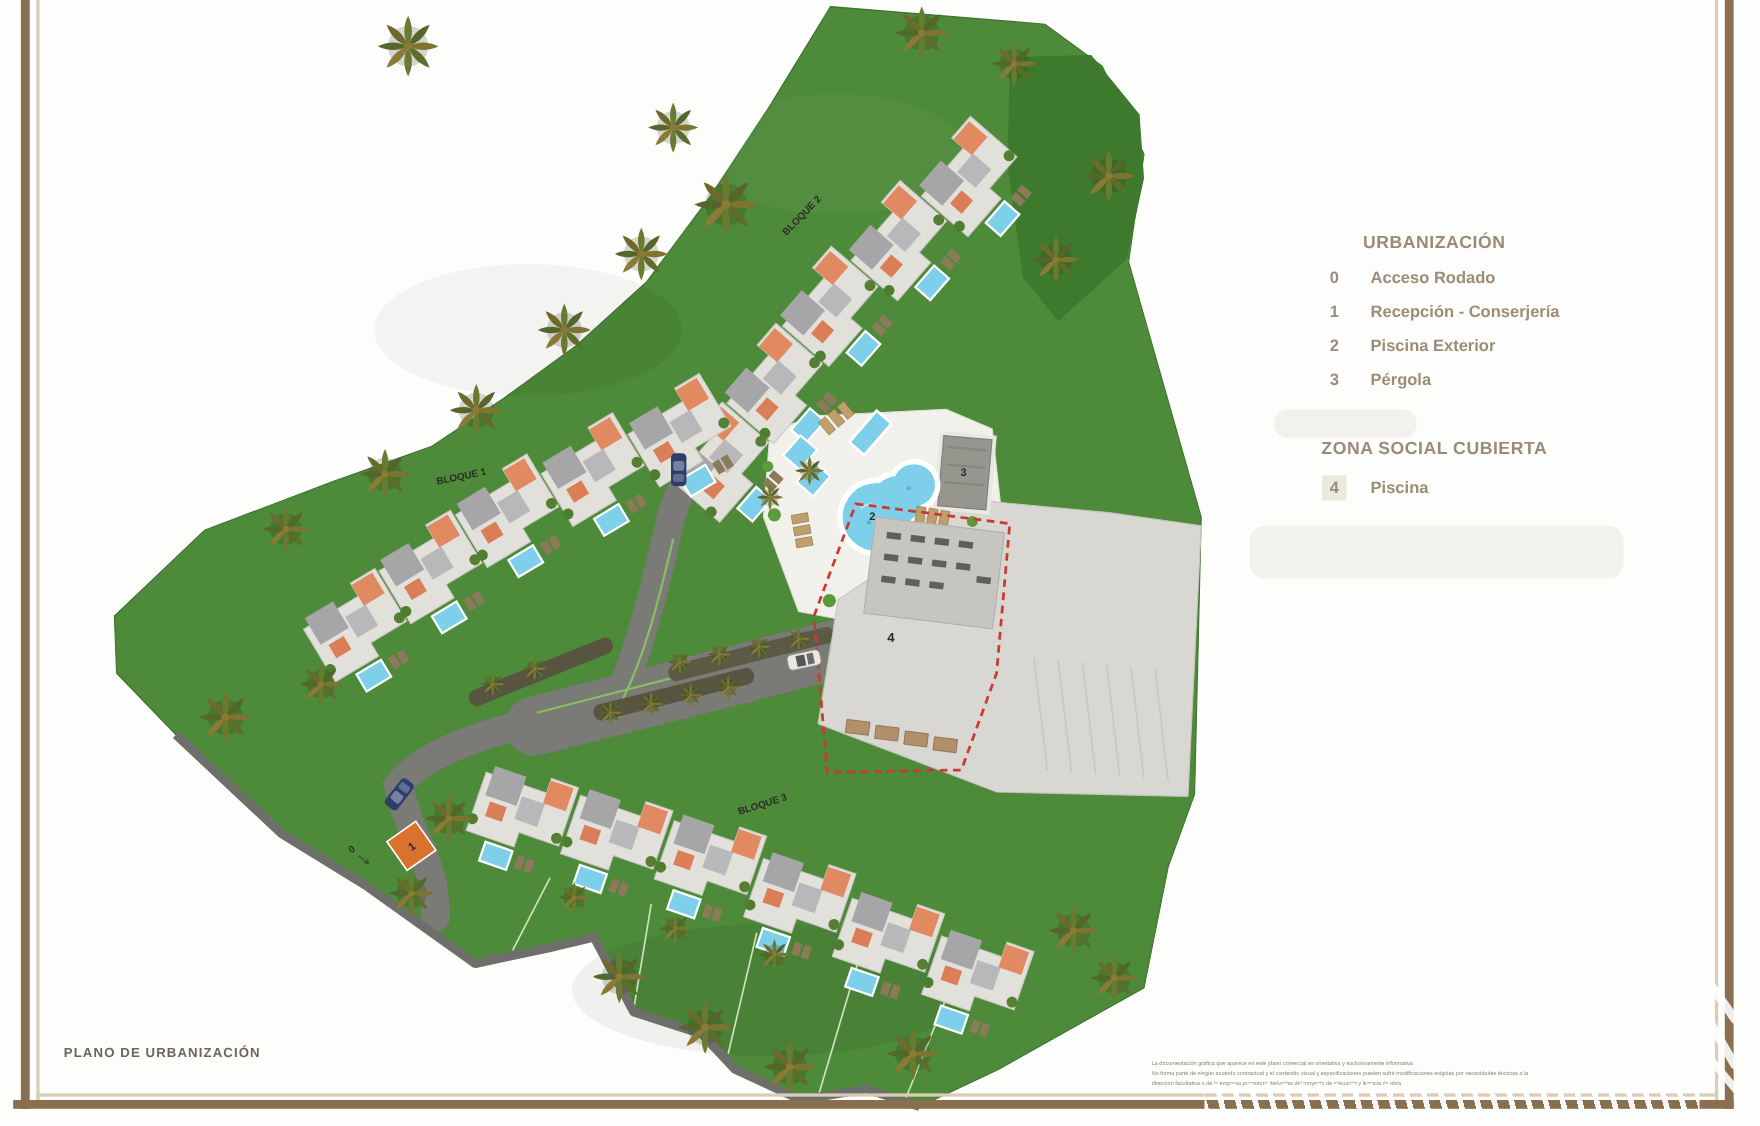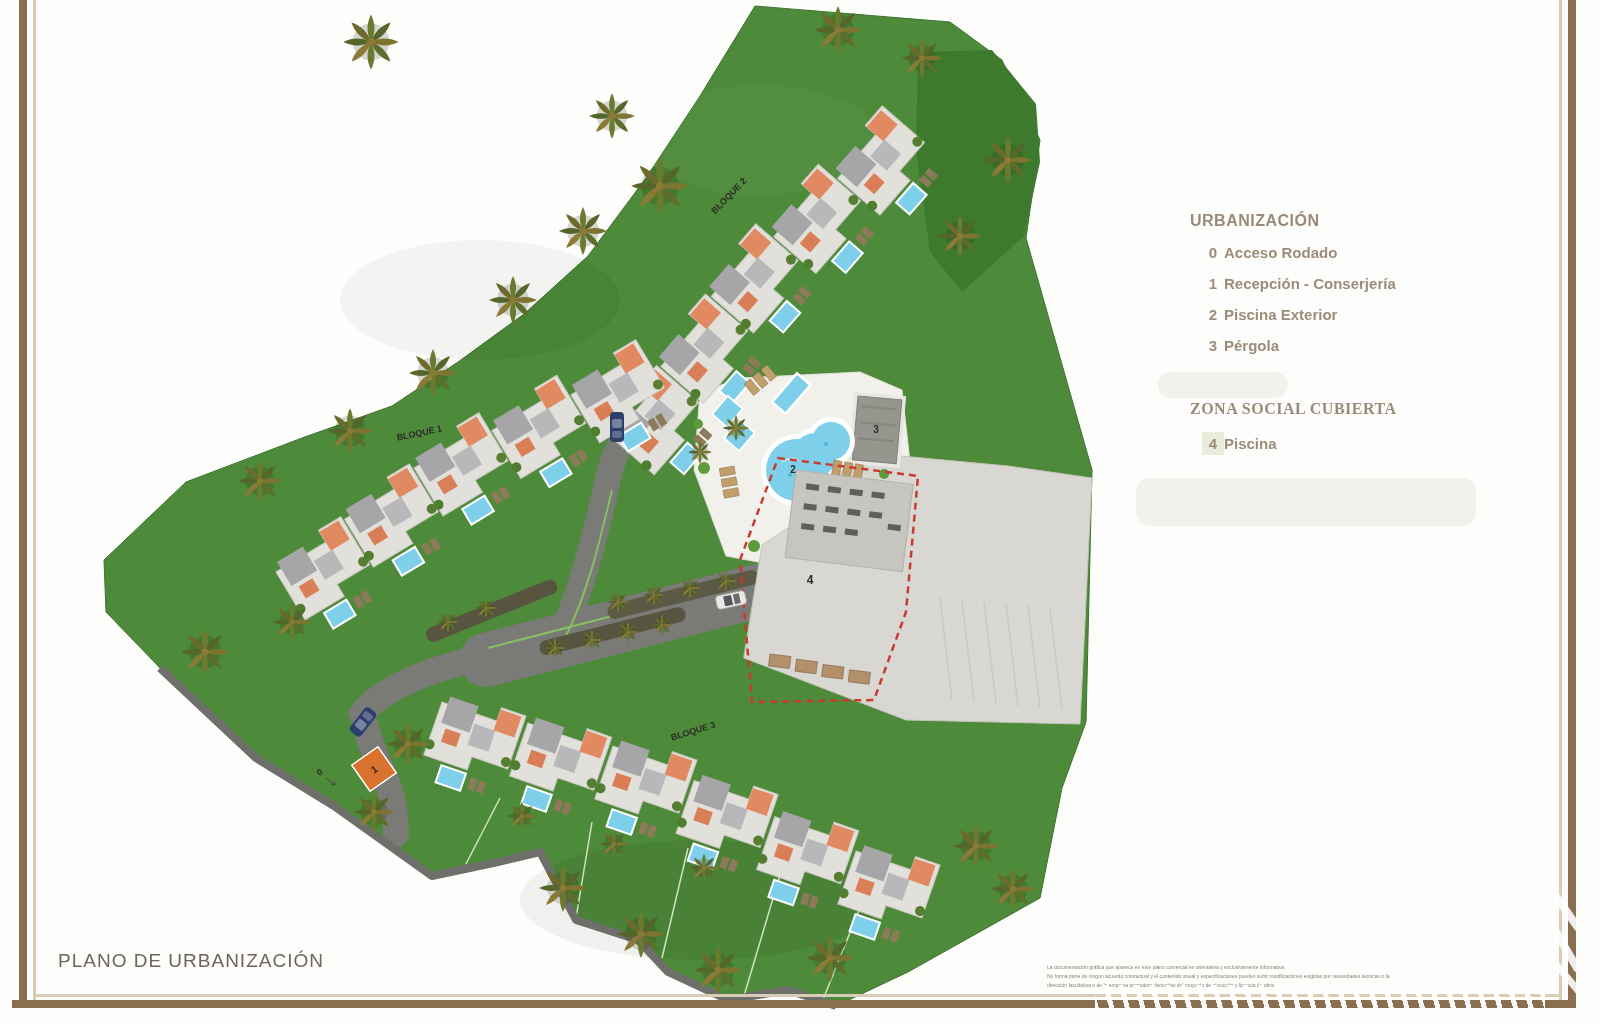--- a/index.html
+++ b/index.html
@@ -9,29 +9,29 @@
     font-family:"Liberation Sans", sans-serif;
   }
   
   .frame{position:absolute;background:#8a6e50;}
   .frame.light{background:#d9cdb6;}
   
   #map{position:absolute;left:0;top:0;filter:blur(.45px);}
   #map text{font-family:"Liberation Sans",sans-serif;fill:#2b2b27;}
   
   .legend{position:absolute;left:1190px;top:212px;color:#9c8c79;filter:blur(.25px);}
-  .legend h3{margin:0 0 14px 0;font-size:16px;letter-spacing:.5px;color:#9a8b78;}
-  .legend .sec2{margin-top:46px;font-family:Liberation Serif, serif;}
+  .legend h3{margin:0 0 14px 0;font-size:16px;letter-spacing:.5px;color:#9a8b78;text-align:center;}
+  .legend .sec2{margin-top:46px;}
   .legend-row{display:flex;align-items:center;margin:0 0 14px 0;font-size:15px;font-weight:bold;}
   .legend-row .num{width:22px;text-align:center;margin-left:12px;flex:0 0 auto;}
   .legend-row .num.hl{background:#e9ecda;padding:3px 0;}
-  .legend-row .lab{white-space:nowrap;text-align:center;}
+  .legend-row .lab{margin-left:22px;white-space:nowrap;text-align:center;}
   .smudge{position:absolute;background:#f2f1ec;border-radius:14px;}
   
-  .plan-title{position:absolute;left:58px;top:950px;font-size:19px;font-weight:normal;
+  .plan-title{position:absolute;left:58px;top:950px;font-size:12px;font-weight:bold;
     letter-spacing:1px;color:#6e655a;filter:blur(.25px);}
   .disclaimer{position:absolute;left:1047px;top:963px;width:500px;
     font-size:5px;line-height:9px;color:#8b8377;filter:blur(.3px);}
   .watermark{position:absolute;left:1095px;top:985px;width:450px;height:28px;
     background:repeating-linear-gradient(75deg,rgba(255,255,255,.95) 0 5px,rgba(255,255,255,0) 5px 15px);
     z-index:5;}
   .scribble{position:absolute;background:rgba(255,255,255,.88);border-radius:4px;z-index:5;}
 </style>
 </head>
 <body>

